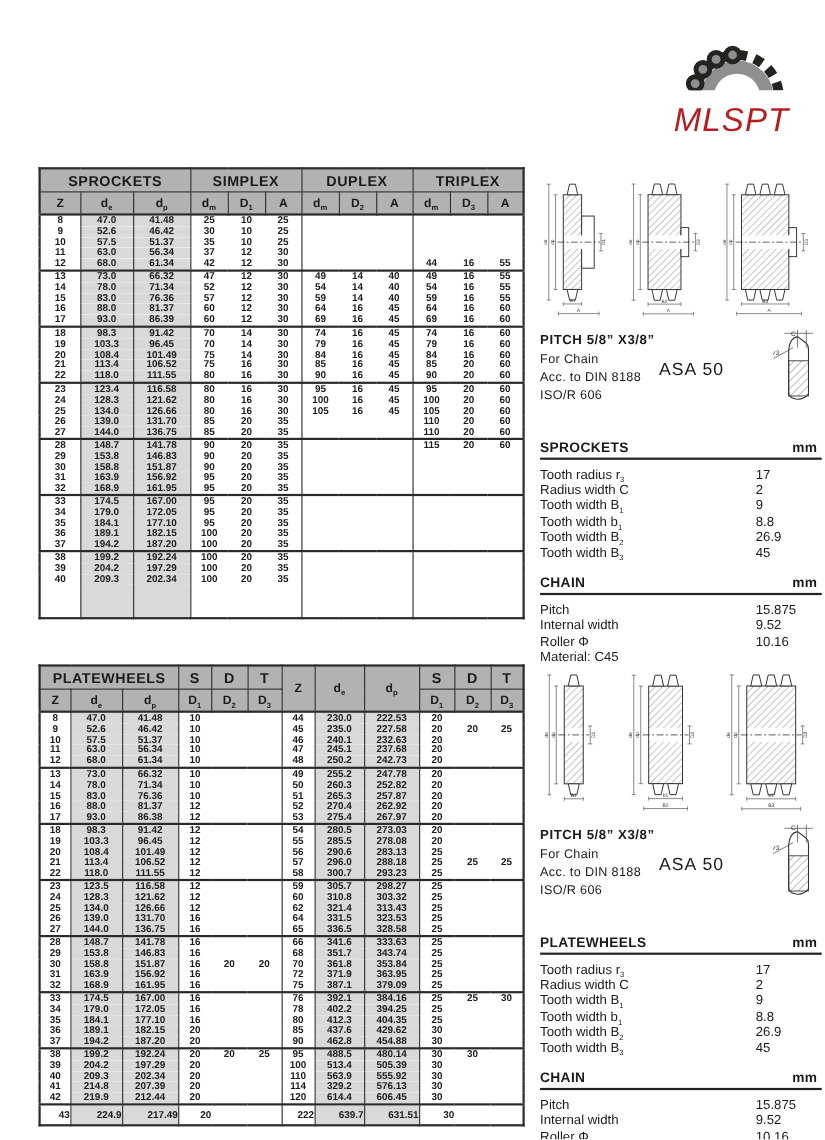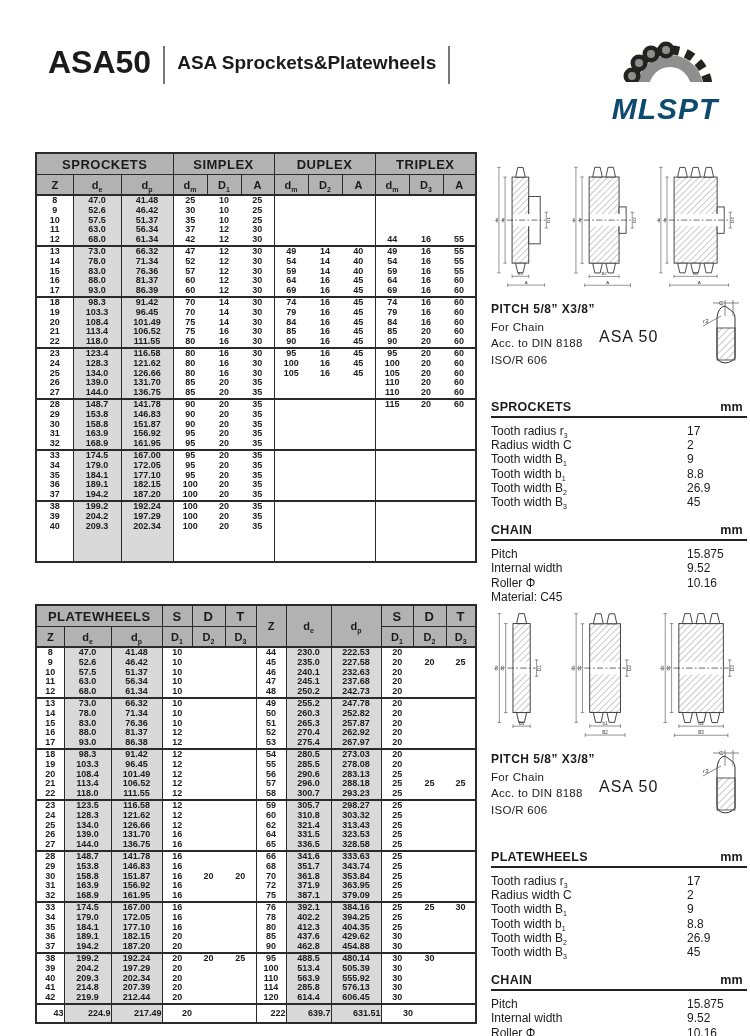--- a/index.html
+++ b/index.html
@@ -4,21 +4,21 @@
 <style>
   html,body{margin:0;padding:0;background:#ffffff;}
   .page{position:relative;width:750px;height:1036px;background:#fff;overflow:hidden;
         font-family:"Liberation Sans","DejaVu Sans",sans-serif;color:#1b1b1b;}
   
   .hdr{position:absolute;left:48px;top:44px;display:flex;align-items:flex-start;}
   .model{font-size:32px;font-weight:bold;letter-spacing:0;}
   .vbar{width:2px;background:#777;height:38px;margin:2px 12px 0 12px;}
   .pgtitle{font-size:19px;font-weight:bold;margin-top:8px;letter-spacing:0;}
   .logo{position:absolute;left:596px;top:40px;}
-  .logo-text{display:block;text-align:center;color:#0c4a6e;font-weight:bold;font-style:italic;
+  .logo-text{display:block;text-align:center;color:#b91c1c;font-weight:normal;font-style:italic;
              font-size:30px;letter-spacing:1px;line-height:1;margin-top:-6px;}
   
   table.dt{position:absolute;left:35px;border-collapse:collapse;table-layout:fixed;
            font-size:9px;font-weight:bold;border:2px solid #2a2a2a;background:#fff;}
   #spk-table{top:152px;width:441px;}
   #pw-table{top:604px;width:441px;}
   table.dt th{background:#b2b2b2;border:1px solid #2a2a2a;padding:0;text-align:center;}
   th.gh{font-size:13px;height:20px;letter-spacing:0.5px;}
   th.ch{font-size:11px;height:19px;}
   table.dt thead{border-bottom:2px solid #2a2a2a;}
@@ -46,26 +46,20 @@
   .speclist{margin-top:6px;}
   .spec-row{display:flex;font-size:12px;line-height:14.2px;}
   .sl{flex:1;}
   .sv{width:60px;text-align:left;}
 </style>
 </head>
 <body>
 
 <div class="page">
 
-  <div class="hdr">
-    <span class="model">ASA50</span>
-    <span class="vbar"></span>
-    <span class="pgtitle">ASA Sprockets&amp;Platewheels</span>
-    <span class="vbar"></span>
-  </div>
 
   <div class="logo">
     <svg width="138" height="56" viewBox="0 0 138 56">
       <defs>
           <clipPath id="lgc">
             <rect x="0" y="0" width="138" height="42"></rect>
           </clipPath>
         </defs>
       <g clip-path="url(#lgc)">
         <circle cx="74" cy="48" r="27" fill="none" stroke="#8f8f8f" stroke-width="12"></circle>
@@ -1132,21 +1126,21 @@
           <td class=""></td>
         </tr>
         <tr>
           <td class="bR ">41</td>
           <td class="bR shade">214.8</td>
           <td class="bR shade">207.39</td>
           <td class="">20</td>
           <td class=""></td>
           <td class="bR "></td>
           <td class="bR ">114</td>
-          <td class="bR shade">285.8</td>
+          <td class="bR shade">329.2</td>
           <td class="bR shade">576.13</td>
           <td class="">30</td>
           <td class=""></td>
           <td class=""></td>
         </tr>
         <tr>
           <td class="bR ">42</td>
           <td class="bR shade">219.9</td>
           <td class="bR shade">212.44</td>
           <td class="">20</td>

